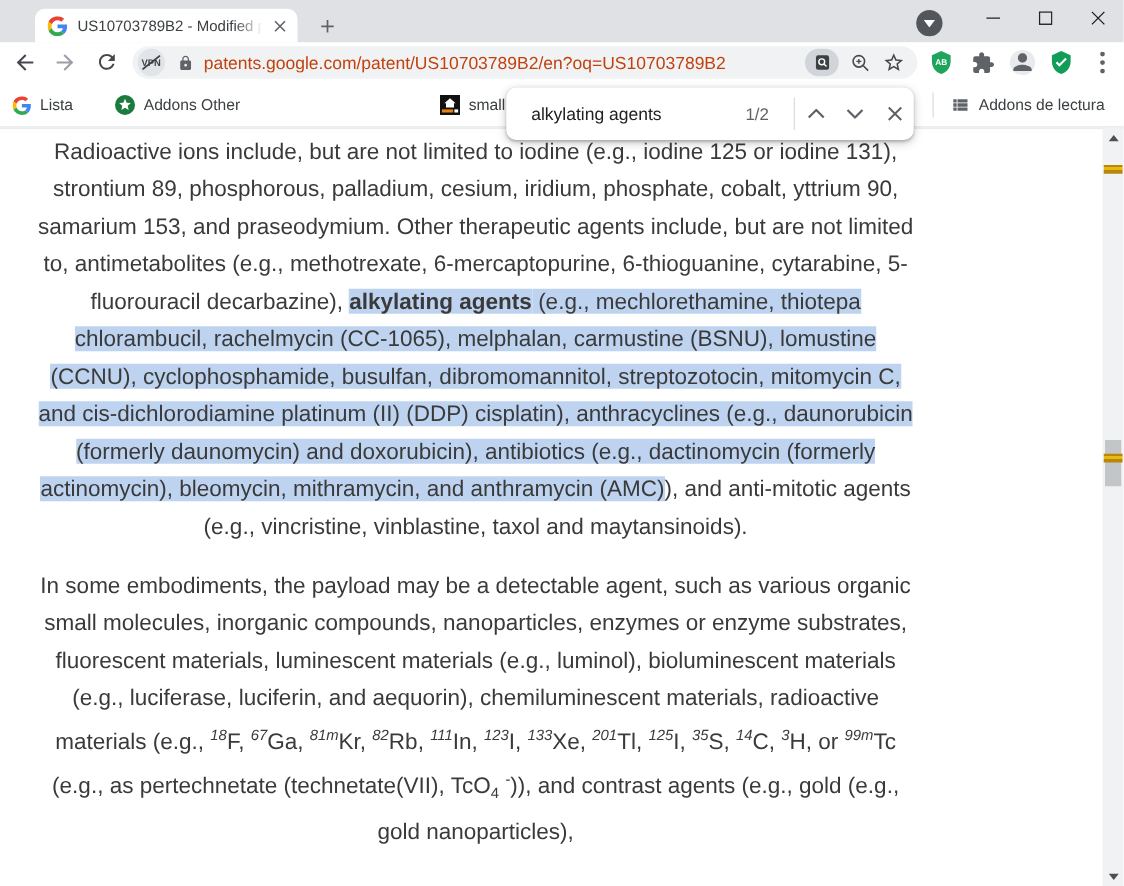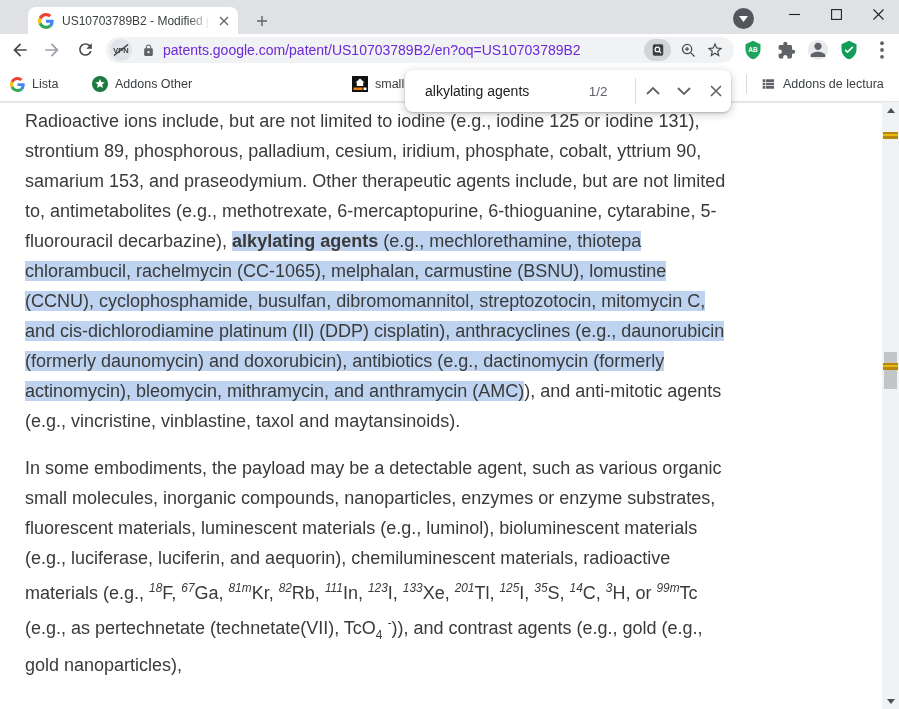--- a/index.html
+++ b/index.html
@@ -19,42 +19,42 @@
   .win-controls { position:absolute; right:0; top:0; height:30px; display:flex; }
   .win-btn { width:42px; height:28px; display:flex; align-items:center; justify-content:center; }
 
   
   .toolbar { position:absolute; left:0; top:34px; width:899px; height:32px; background:#fff; }
   .nav-ico { position:absolute; top:6px; width:20px; height:20px; }
   .omnibox { position:absolute; left:106px; top:3px; width:628px; height:26px; background:var(--omnibox-bg);
              border-radius:13px; display:flex; align-items:center; padding:0 4px; }
   .vpn-badge { width:22px; height:22px; border-radius:50%; background:#e1e4e8; flex:0 0 auto;
                display:flex; align-items:center; justify-content:center; }
-  .url-text { font-size:14px; color:#6d28d9; margin-left:8px; white-space:nowrap; overflow:hidden; flex:1 1 auto; }
+  .url-text { font-size:14px; color:#c2410c; margin-left:8px; white-space:nowrap; overflow:hidden; flex:1 1 auto; }
   .find-pill { width:27px; height:22px; border-radius:11px; background:#d1d5d9; display:flex; align-items:center; justify-content:center; flex:0 0 auto; }
   .box-ico { margin-left:9px; flex:0 0 auto; display:flex; align-items:center; justify-content:center; }
   .ext-ico { position:absolute; top:5px; width:22px; height:22px; display:flex; align-items:center; justify-content:center; }
 
   
   .bookmarks { position:absolute; left:0; top:66px; width:899px; height:36px; background:#fff; border-bottom:1px solid #e4e6e8; }
   .bm-item { position:absolute; top:7px; height:22px; display:flex; align-items:center; gap:7px; cursor:pointer; }
   .bm-label { font-size:12.5px; color:#3c4043; white-space:nowrap; }
   .bm-divider { position:absolute; left:746px; top:8px; width:1px; height:20px; background:#dadce0; }
 
   
   .findbar { position:absolute; left:405px; top:70px; width:326px; height:42px; background:#fff; z-index:50;
              border-radius:8px; box-shadow:0 1px 2px rgba(0,0,0,.18), 0 2px 8px rgba(0,0,0,.22);
              display:flex; align-items:center; }
   .find-query { font-size:14px; color:#202124; margin-left:20px; width:165px; white-space:nowrap; overflow:hidden; }
-  .find-status { font-size:13.5px; color:#5f6368; width:34px; text-align:left; }
+  .find-status { font-size:13.5px; color:#5f6368; width:34px; text-align:center; }
   .find-divider { width:1px; height:26px; background:#dadce0; margin-left:12px; }
   .find-btn { width:30px; height:30px; display:flex; align-items:center; justify-content:center; margin-left:2px; border-radius:50%; }
 
   
-  .content { position:absolute; left:0; top:102px; width:899px; height:607px; background:#fff; border-top:1px solid #e3e5e7; }
+  .content { position:absolute; left:0; top:102px; width:899px; height:607px; background:#fff; border-top:1px solid #e3e5e7;text-align:center; }
   .text-col { position:absolute; left:25px; top:3px; width:711px; }
   .para { font-size:18px; line-height:30px; color:#3a3a3a; margin-bottom:17px; }
   .para .hl { background:var(--highlight-blue); }
   .para .b { font-weight:bold; }
   .para sup { font-size:.66em; vertical-align:super;font-style:italic; }
   .para sub { font-size:.66em; vertical-align:sub; }
 
   
   .scrollbar { position:absolute; right:0; top:102px; width:17px; height:607px; background:#f1f2f3; }
   .sb-btn { position:absolute; left:0; width:17px; height:16px; display:flex; align-items:center; justify-content:center; }

